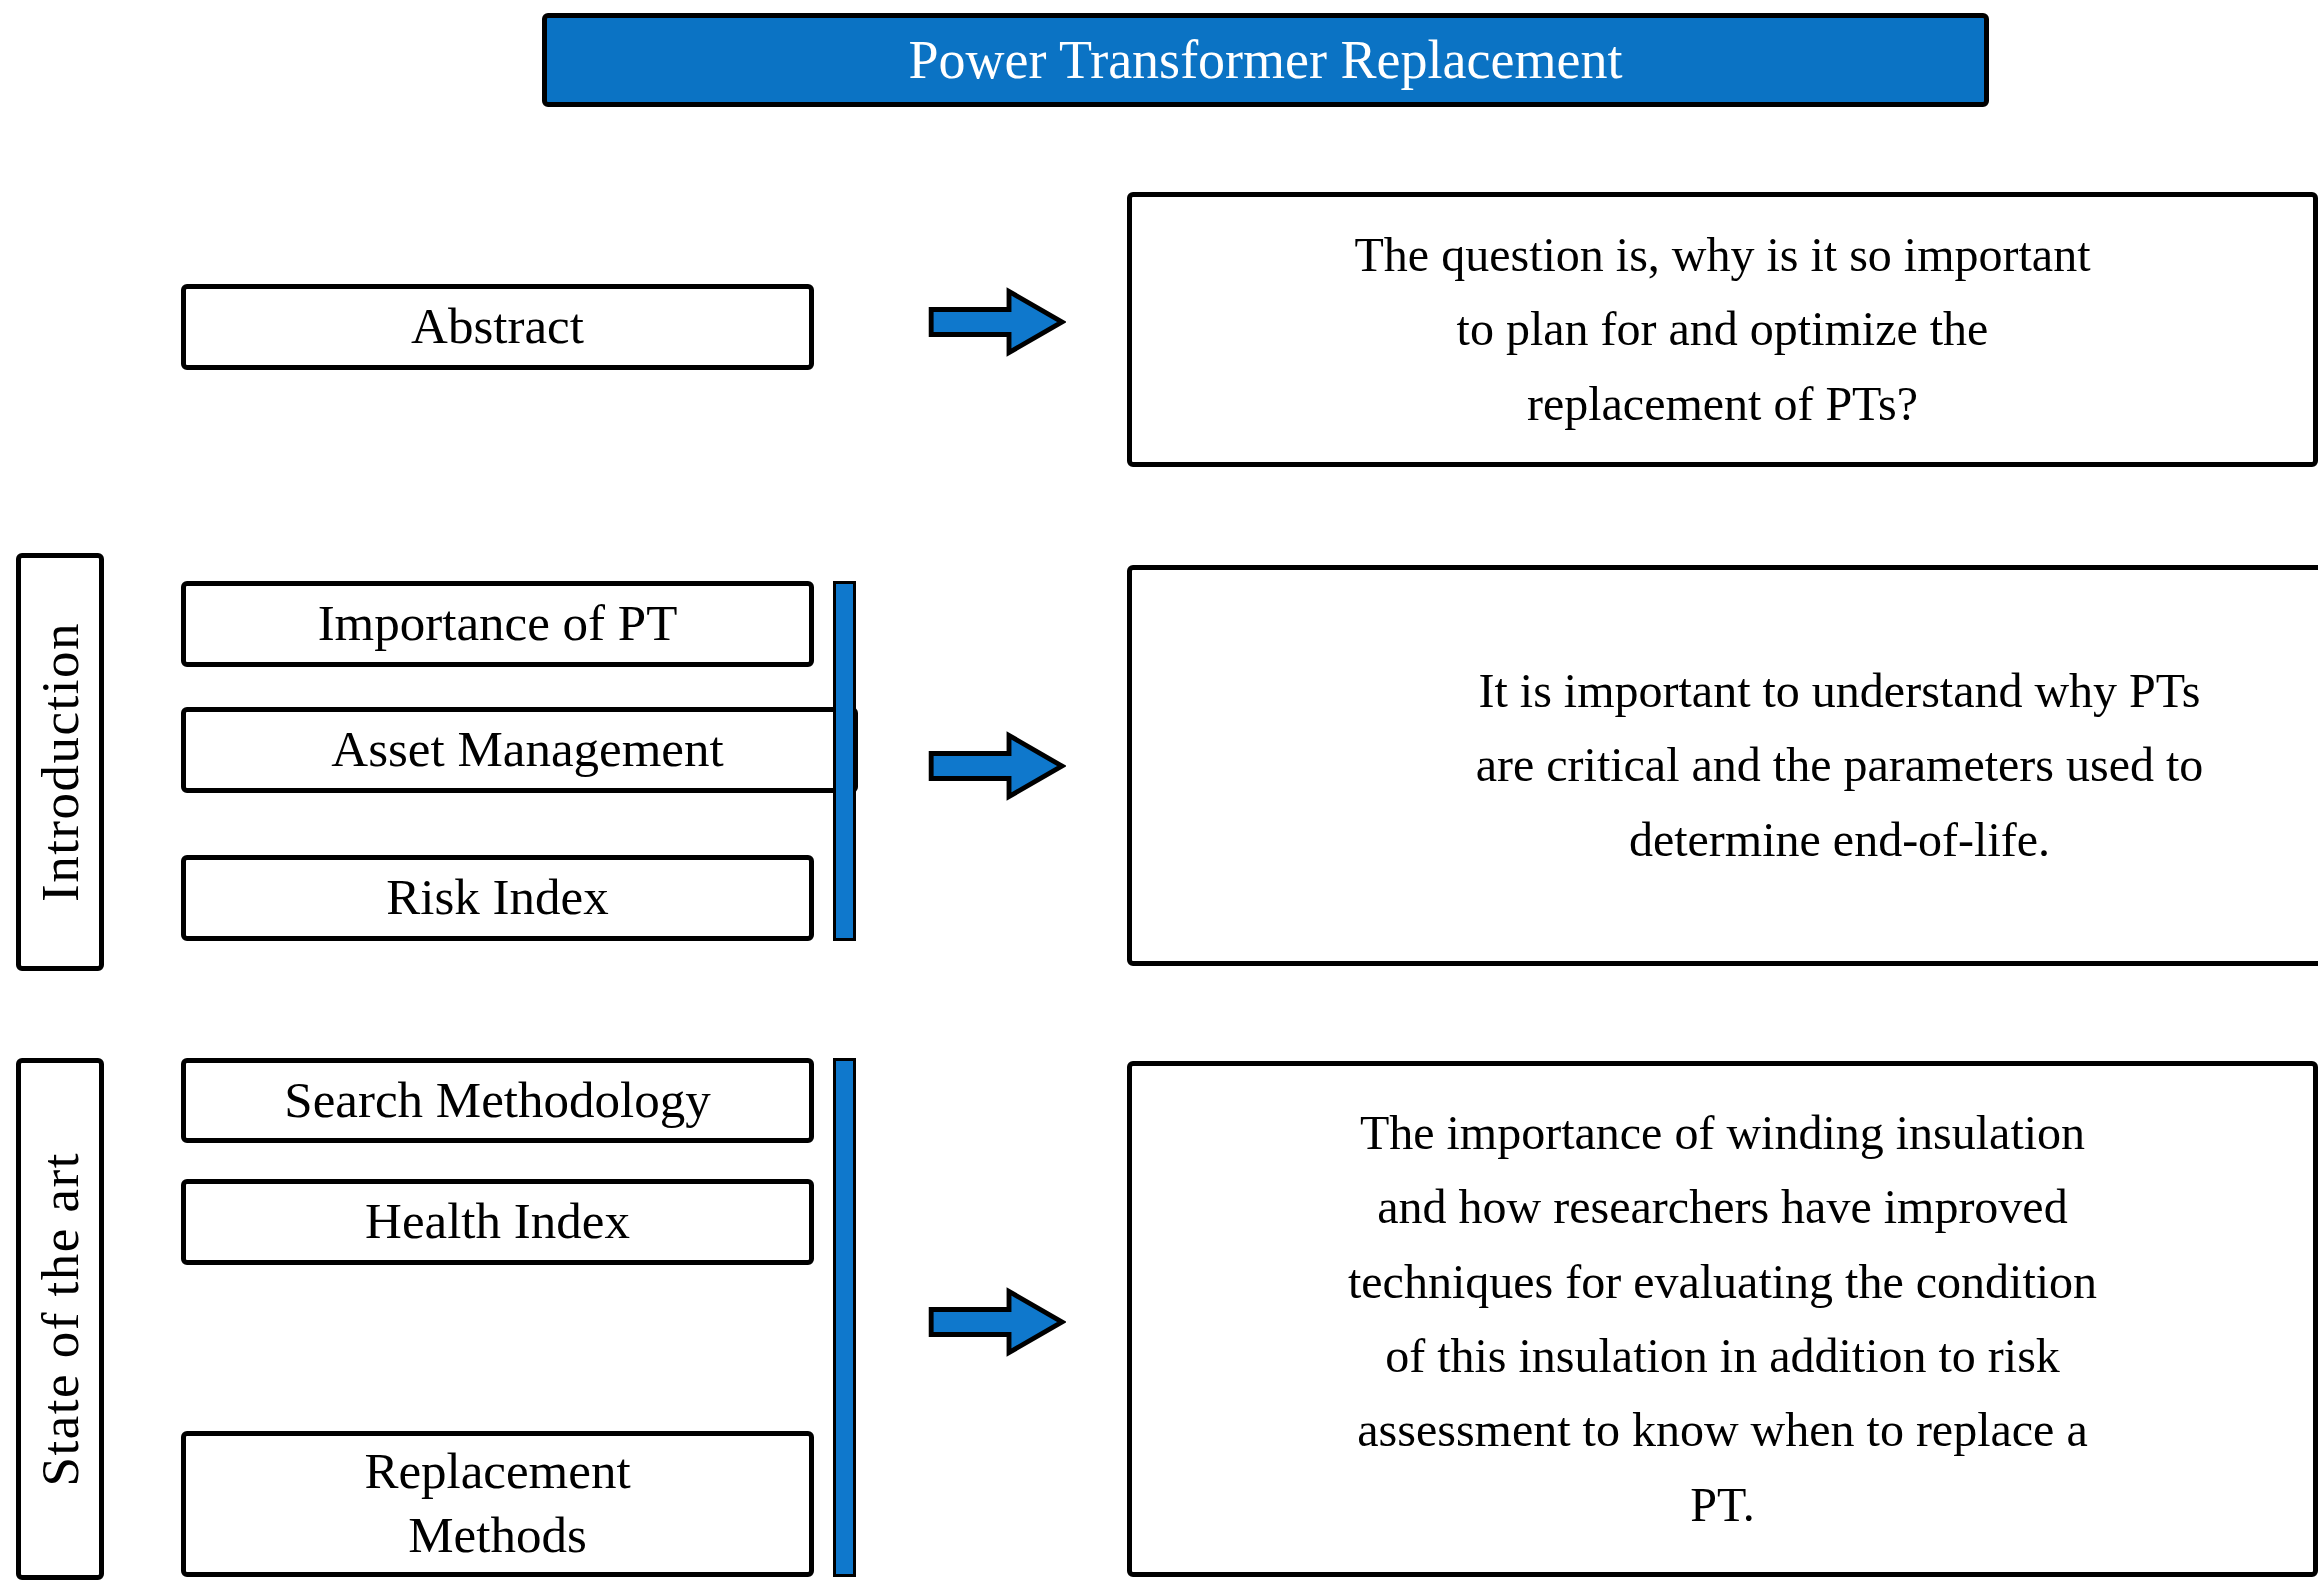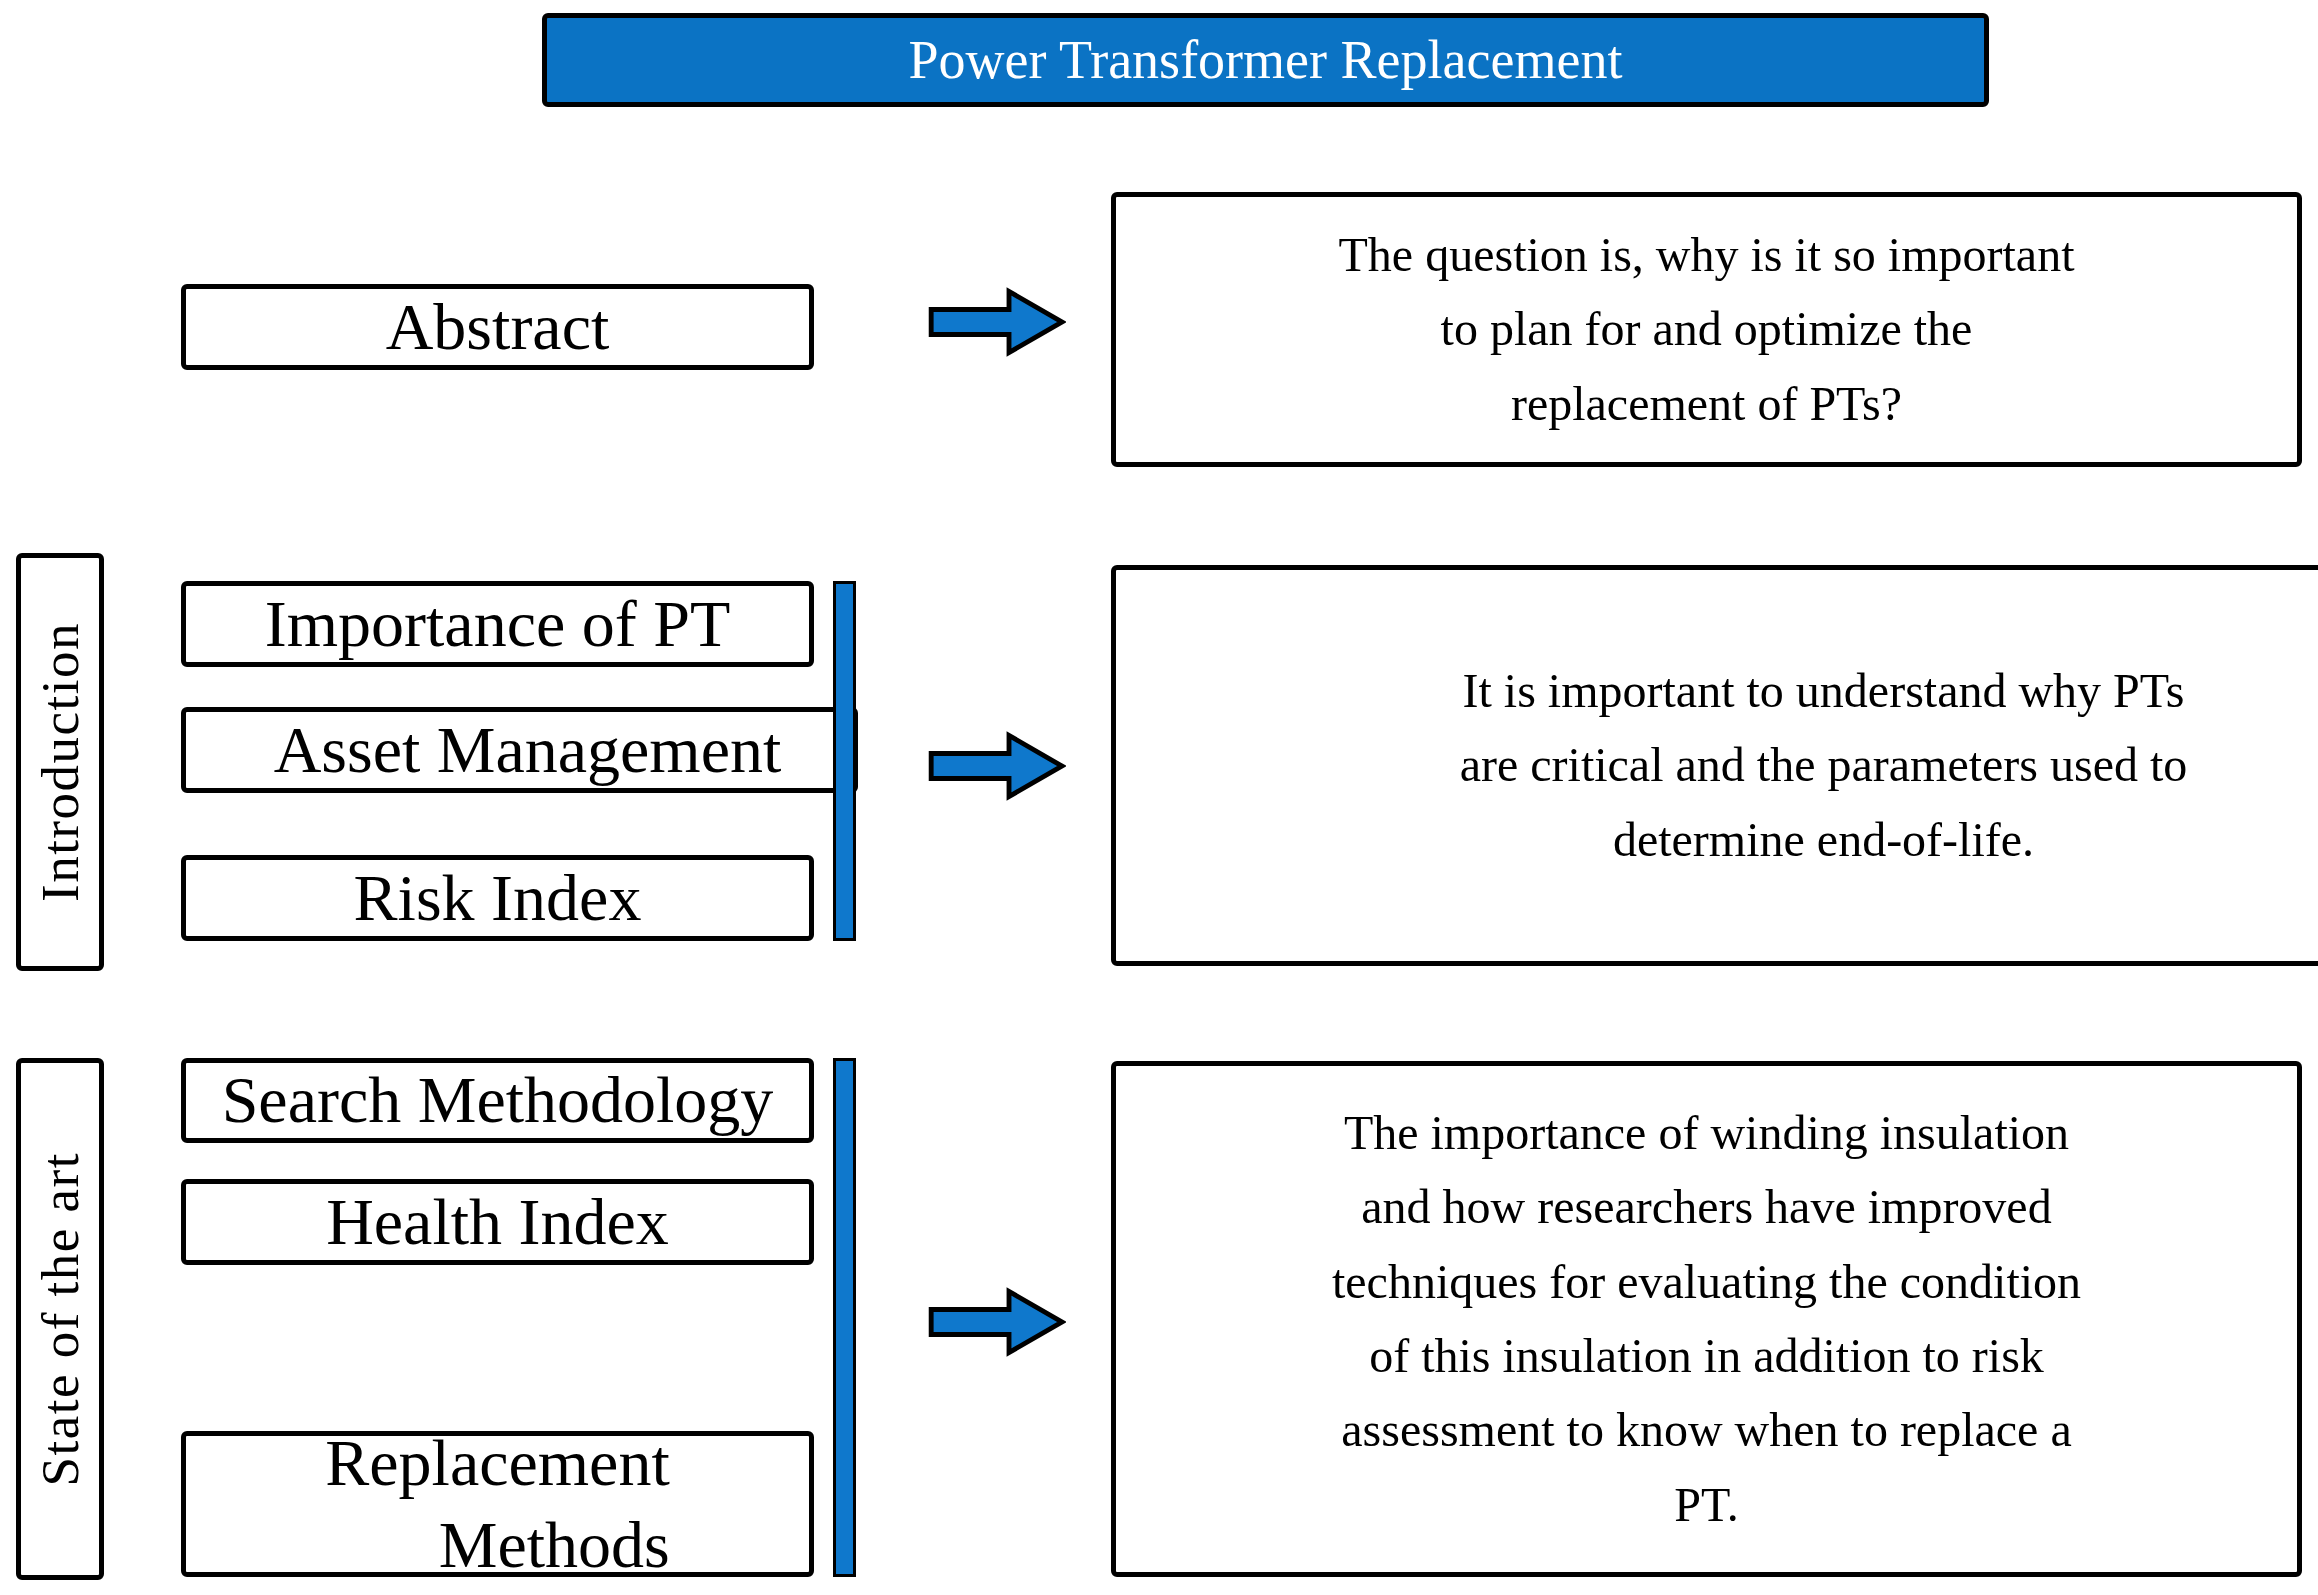--- a/index.html
+++ b/index.html
@@ -23,29 +23,30 @@
   .header-banner{
     left:542px;top:13px;width:1447px;height:94px;
     background:var(--header-blue);
     border:5.8px solid #000;
     color:#ffffff;font-size:54px;line-height:1;
   }
 
   .plain-box{
     background:var(--box-bg);
     border:5.1px solid #000;
-    font-size:66px;line-height:1.25;text-align:right;
+    font-size:51px;line-height:1.25;
   }
   .topic-label{white-space:pre-line;}
 
   .summary-box{
     background:var(--box-bg);
     border:5.8px solid #000;
     font-size:48px;line-height:1.55;
     padding:7.3px 20.5px;
+    margin-left:16px;
   }
   .summary-text{white-space:pre-line;}
 
   .vlabel-box{
     background:var(--box-bg);
     border:5.1px solid #000;
     font-size:53px;
   }
   .vlabel-box .vtext{
     writing-mode:vertical-rl;

